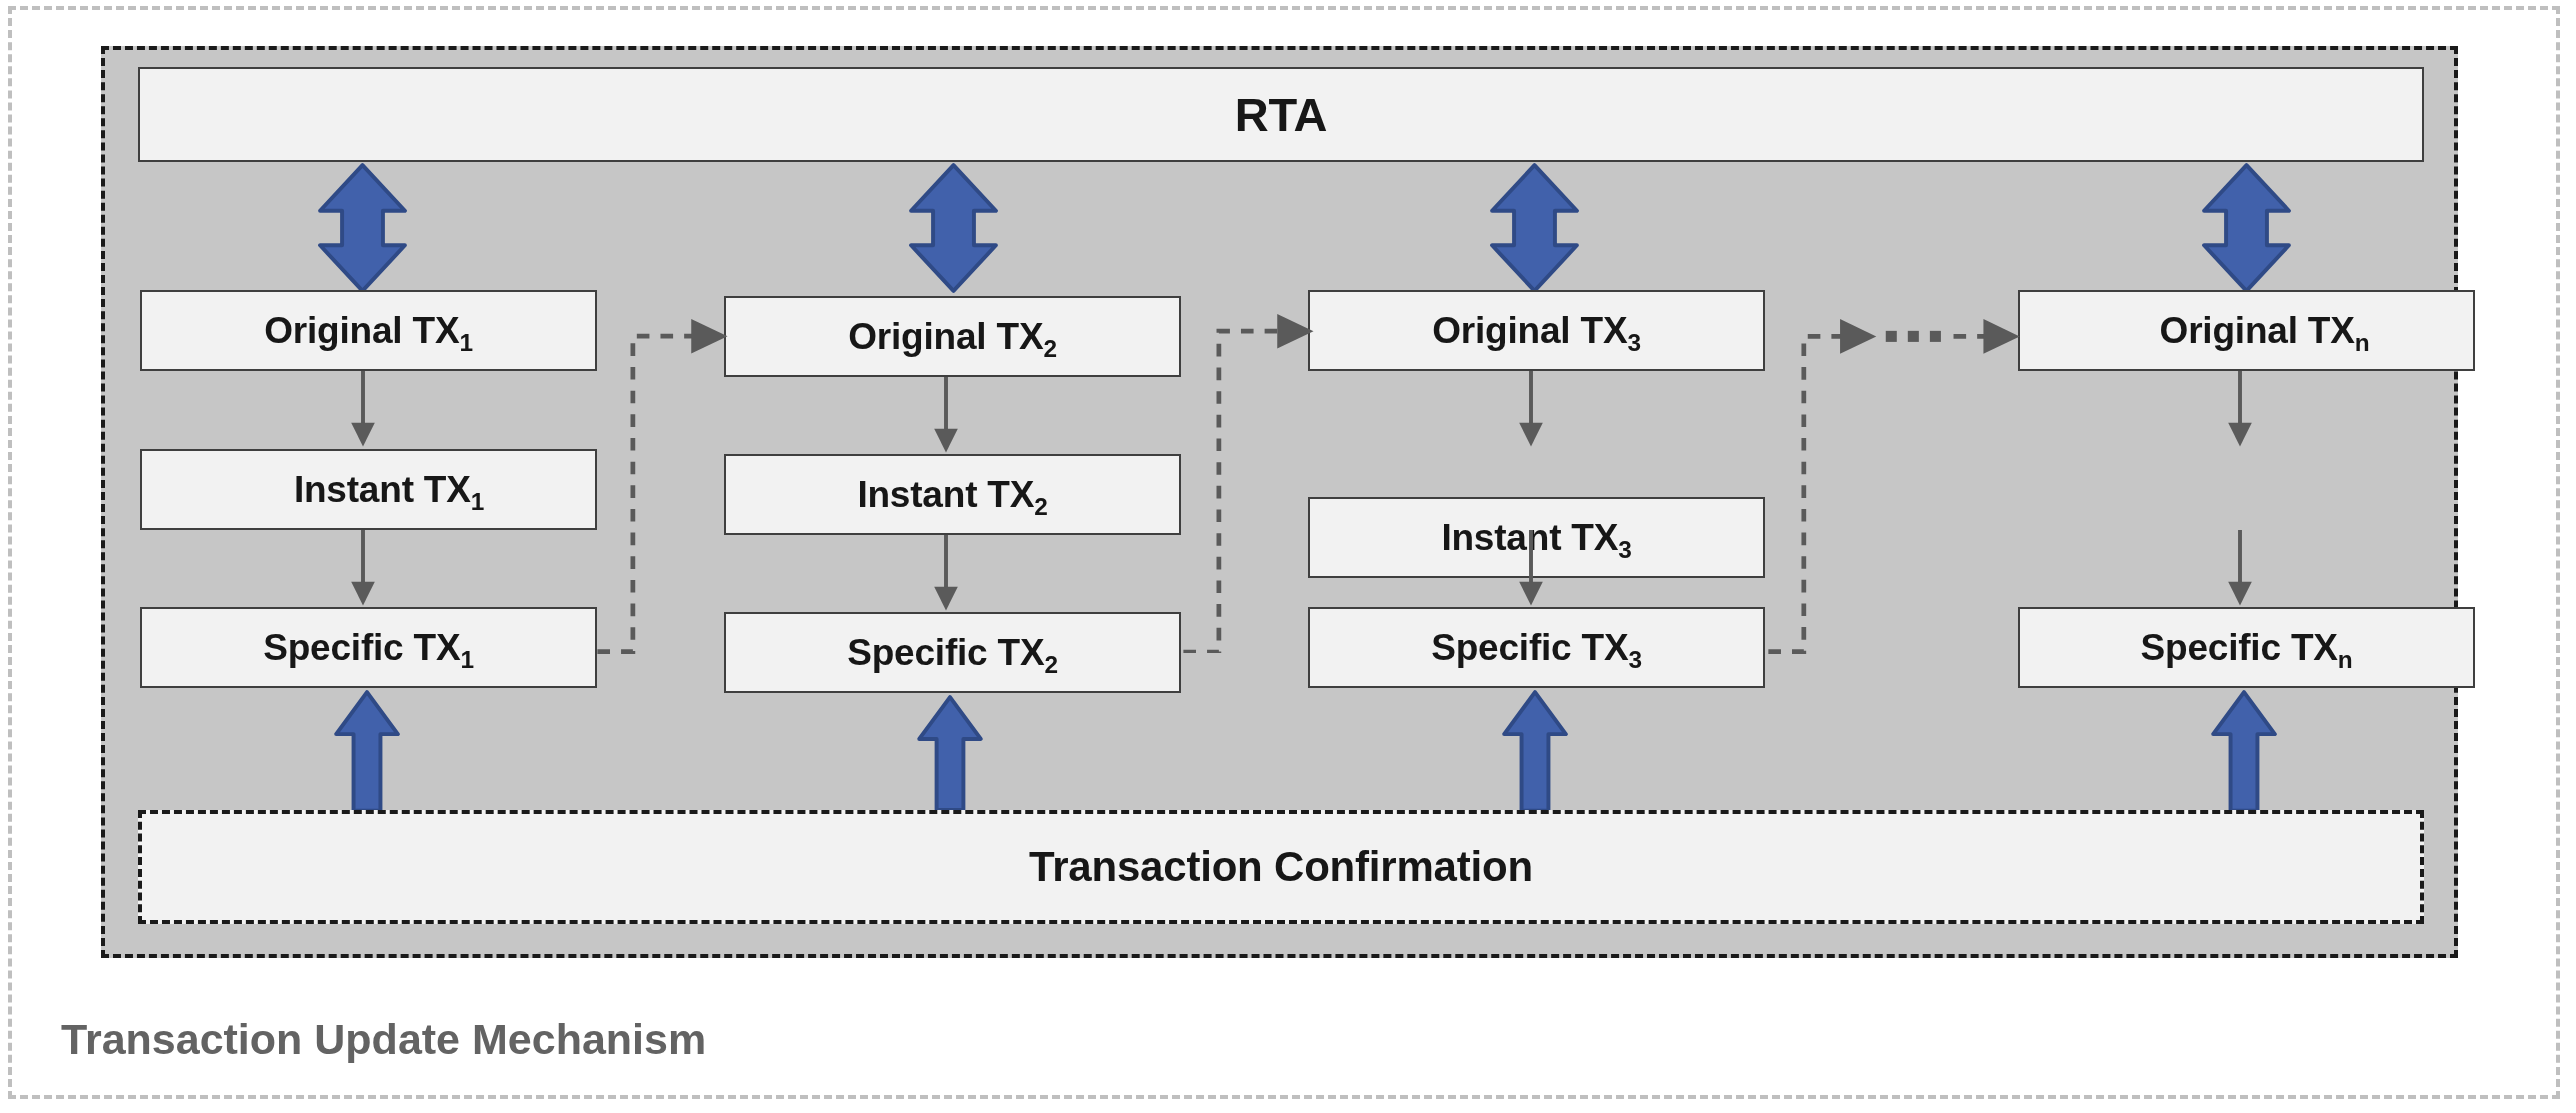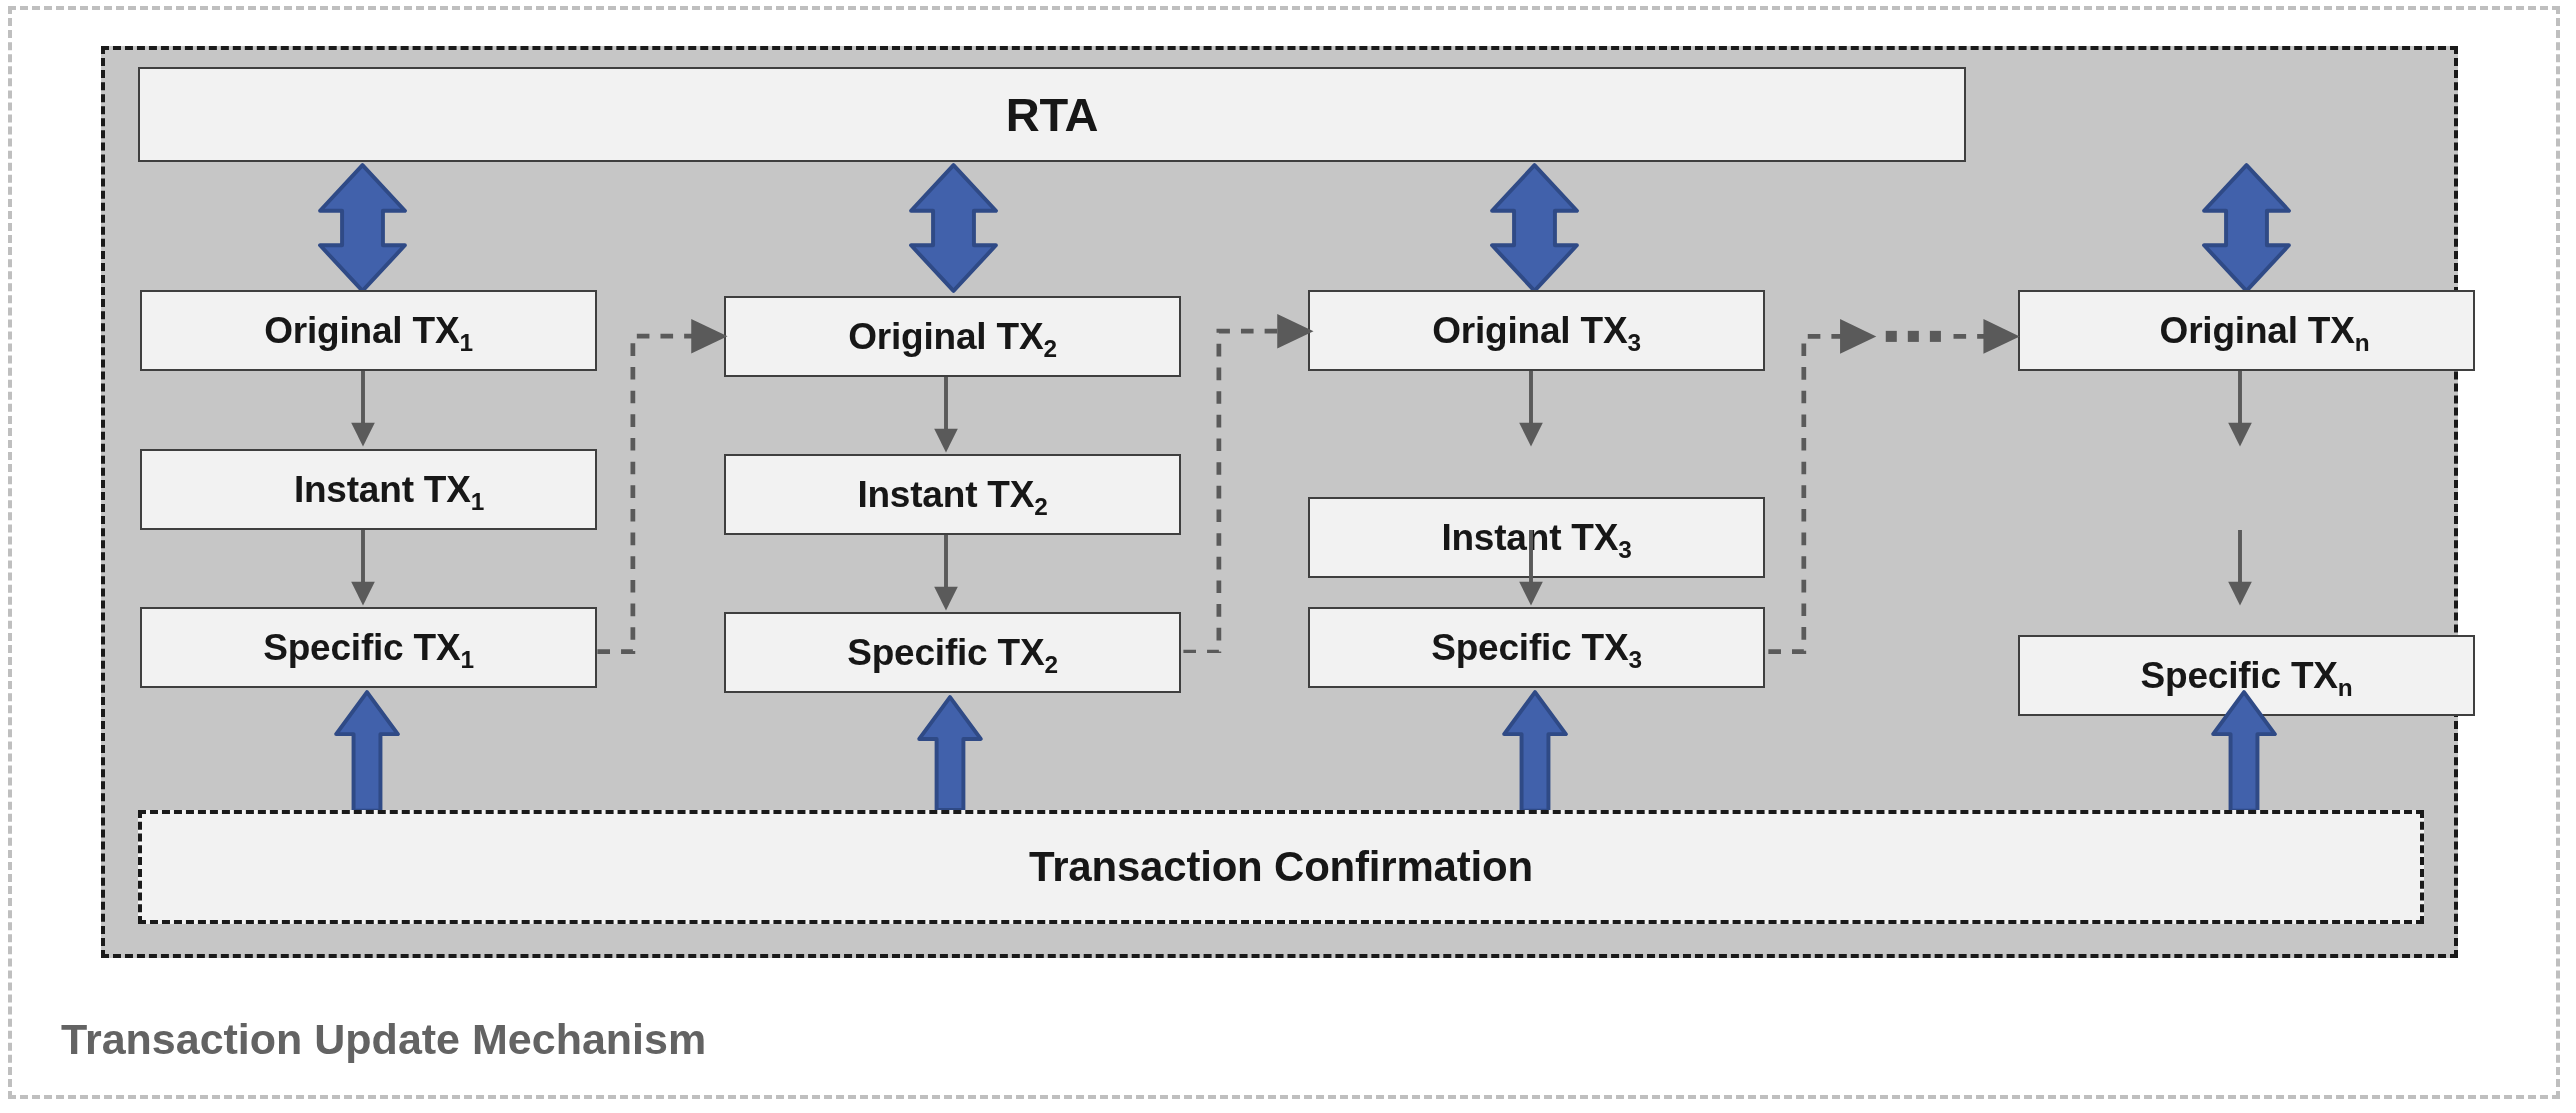--- a/index.html
+++ b/index.html
@@ -53,21 +53,21 @@
     align-items: center;
     justify-content: center;
     color: #171717;
     font-weight: bold;
     letter-spacing: -0.2px;
   }
 
   .rta-box {
     left: 138px;
     top: 67px;
-    width: 1828px;
+    width: 2286px;
     height: 95px;
     font-size: 47px;
     align-items: center;
   }
 
   .confirm-box {
     left: 138px;
     top: 810px;
     width: 2286px;
     height: 114px;
@@ -211,21 +211,21 @@
     <line x1="20" y1="0" x2="20" y2="72" stroke="#5a5a5a" stroke-width="5"></line>
     <polygon points="20,96 5,66 35,66" fill="#5a5a5a"></polygon>
   </svg>
 
 
   <svg class="vconn" style="left:2224px; top:530px;" width="32" height="77" viewBox="0 0 40 98">
     <line x1="20" y1="0" x2="20" y2="72" stroke="#5a5a5a" stroke-width="5"></line>
     <polygon points="20,96 5,66 35,66" fill="#5a5a5a"></polygon>
   </svg>
 
-  <div class="box tx-box" style="left:2018px; top:635px;">
+  <div class="box tx-box" style="left:2018px; top:607px;">
     <span><span>Specific TX</span><span class="sub">n</span></span>
   </div>
 
   <svg class="dconn" style="left:595px; top:311px;" width="142" height="347" viewBox="0 0 180 440">
     <path d="M3 432 L48 432 L48 32 L128 32" fill="none" stroke="#5a5a5a" stroke-width="6" stroke-dasharray="16 14" stroke-linecap="butt"></path>
     <polygon points="168,32 122,10 122,54" fill="#5a5a5a"></polygon>
   </svg>
 
   <svg class="dconn" style="left:1181px; top:306px;" width="142" height="347" viewBox="0 0 180 440">
     <path d="M3 439 L48 439 L48 32 L128 32" fill="none" stroke="#5a5a5a" stroke-width="6" stroke-dasharray="16 14" stroke-linecap="butt"></path>

